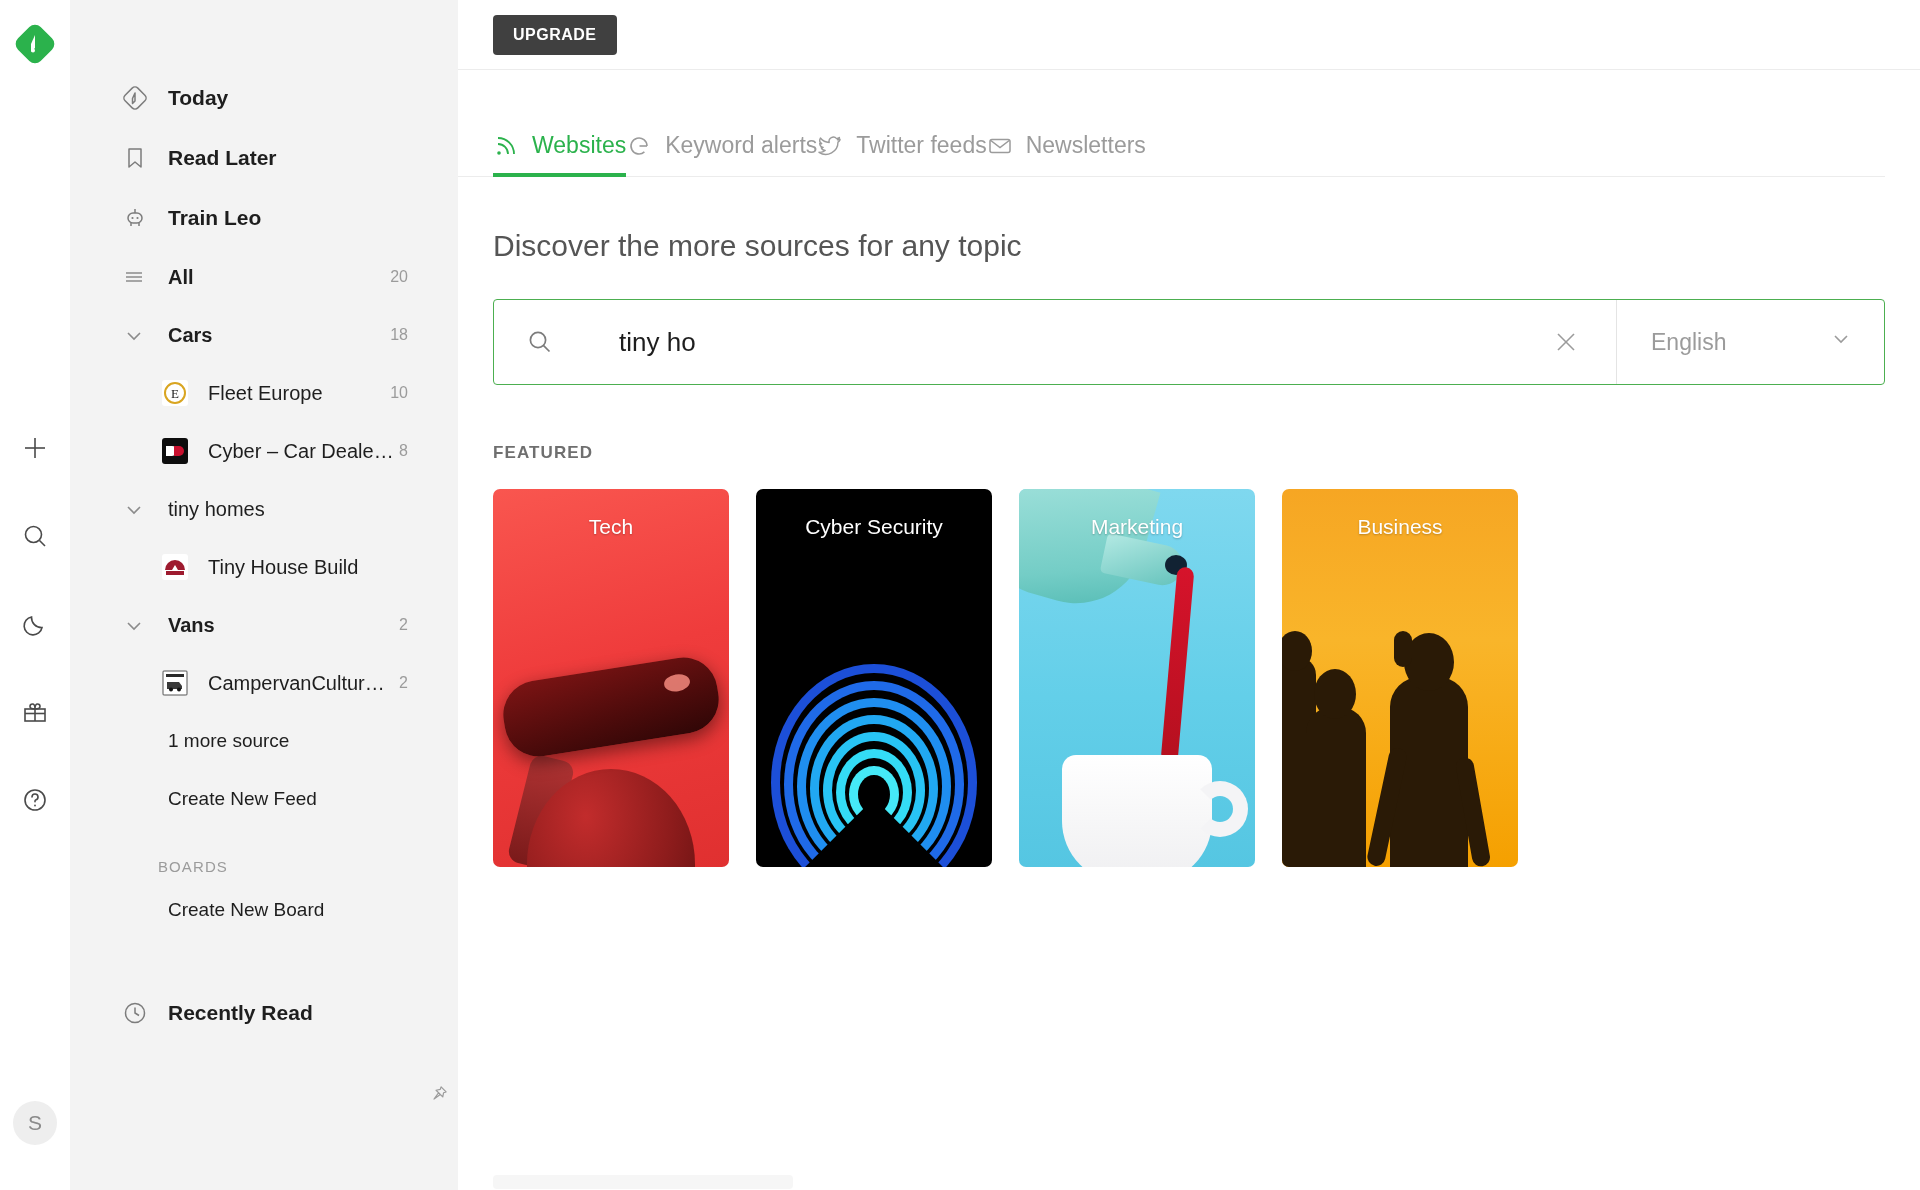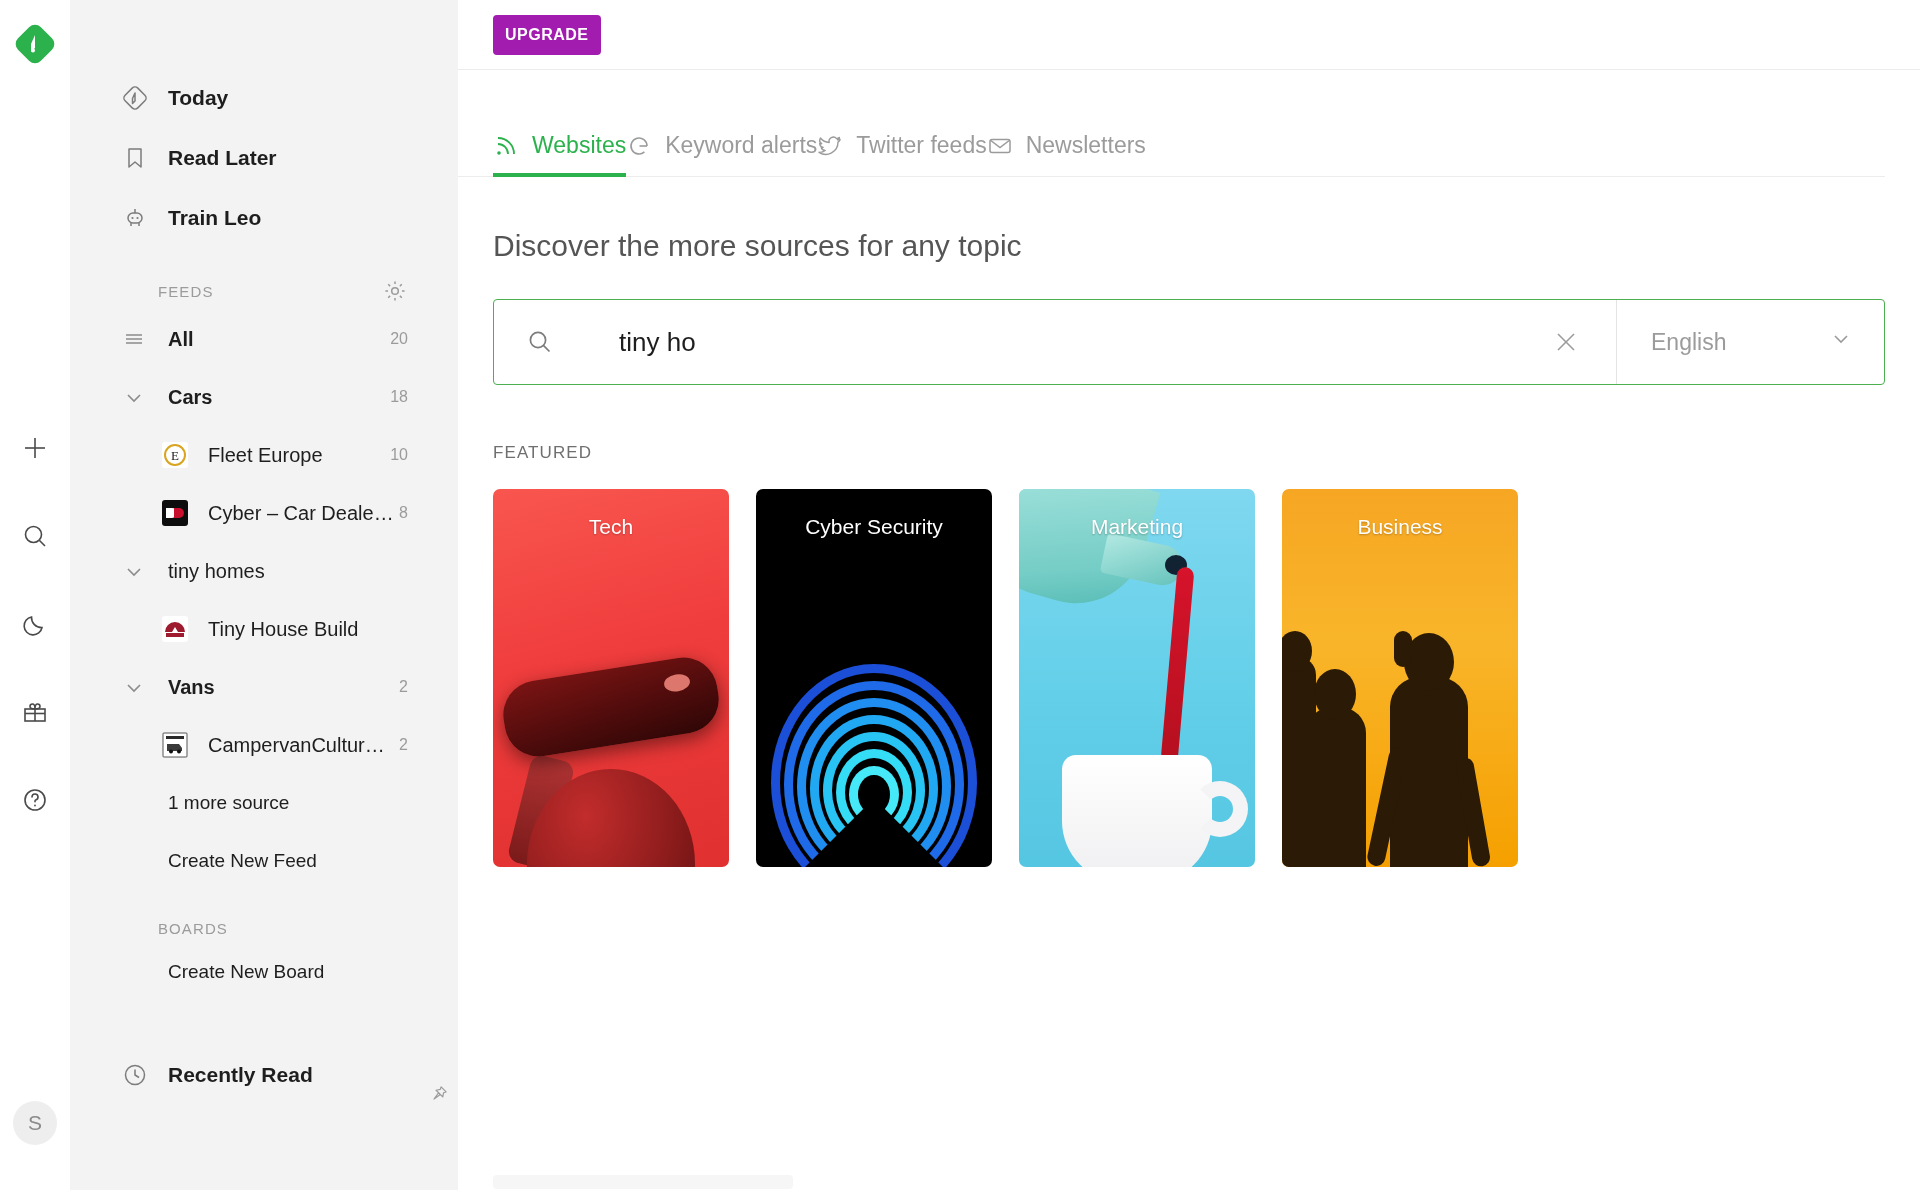--- a/index.html
+++ b/index.html
@@ -68,24 +68,24 @@
     background:#f3f3f3; border-radius:10px 0 0 10px;
     display:flex; align-items:center; justify-content:center;
     color:#9b9b9b; cursor:pointer;
     clip-path:polygon(30% 0, 100% 0, 100% 100%, 30% 100%, 0 70%, 0 30%);
   }
 
   
   .main { flex:1; background:#ffffff; position:relative; overflow:hidden; }
   .topbar { height:70px; border-bottom:1px solid #ececec; display:flex; align-items:center; padding-left:35px; }
   .upgrade-btn {
-    background:#a21caf; color:#ffffff; border:none; border-radius:4px;
+    background:#404040; color:#ffffff; border:none; border-radius:4px;
     font-family:"Liberation Sans", sans-serif;
     font-size:16px; font-weight:bold; letter-spacing:.5px;
-    padding:11px 12px; cursor:pointer;
+    padding:11px 20px; cursor:pointer;
   }
 
   .tabs { display:flex; align-items:flex-end; padding:62px 0 0 35px; 
           border-bottom:1px solid #ececec; margin-right:35px; }
   .tab { display:flex; align-items:center; gap:13px; padding-bottom:17px; cursor:pointer;
          color:#9b9b9b; font-size:23px; position:relative; }
   .tab.active { color:#2bb24c; }
   .tab.active::after { content:""; position:absolute; left:0; right:0; bottom:-1px; height:4px; background:#2bb24c; }
   .tab .ticon { display:flex; align-items:center; }
 
@@ -104,21 +104,21 @@
   }
   .search-input::placeholder { color:#b5b5b5; }
   .clear-btn { width:48px; display:flex; align-items:center; justify-content:center; color:#9b9b9b; cursor:pointer; background:none; border:none; }
   .lang-sel {
     width:268px; border-left:1px solid #e4e4e4; display:flex; align-items:center;
     justify-content:space-between; padding:0 30px 0 34px; cursor:pointer;
     color:#9b9b9b; font-size:23px;
   }
 
   .featured-label {
-    font-size:17px; font-weight:normal; letter-spacing:1.1px;
+    font-size:17px; font-weight:bold; letter-spacing:1.1px;
     color:#6f6f6f; padding:58px 0 0 35px;
   }
 
   .cards { display:flex; gap:27px; padding:26px 0 0 35px; }
   .card {
     width:236px; height:378px; border-radius:7px; overflow:hidden;
     position:relative; cursor:pointer; flex:0 0 236px;
   }
   .card-title {
     position:absolute; top:26px; left:0; right:0; text-align:center;
@@ -276,29 +276,20 @@
             <circle cx="15.5" cy="13" r="1.1" fill="currentColor" stroke="none"></circle>
             <line x1="13" y1="4" x2="13" y2="8"></line>
             <line x1="9" y1="18" x2="9" y2="21"></line>
               <line x1="17" y1="18" x2="17" y2="21"></line>
           </svg>
         </span>
         <span class="lbl">Train Leo</span>
       </div>
     </div>
 
-    <div class="section-head">
-      <span class="ttl">FEEDS</span>
-      <span class="gear">
-        <svg width="26" height="26" viewBox="0 0 26 26" fill="none" stroke="currentColor" stroke-width="1.5">
-          <circle cx="13" cy="13" r="3.3"></circle>
-          <path d="M13 3.4v2.6M13 20v2.6M3.4 13h2.6M20 13h2.6M6.2 6.2l1.9 1.9M17.9 17.9l1.9 1.9M19.8 6.2l-1.9 1.9M8.1 17.9l-1.9 1.9"></path>
-        </svg>
-      </span>
-    </div>
 
     <div class="feed-row">
       <span class="hamb">
         <svg width="24" height="24" viewBox="0 0 24 24" stroke="currentColor" stroke-width="1.5">
           <line x1="4" y1="8" x2="20" y2="8"></line>
             <line x1="4" y1="12" x2="20" y2="12"></line>
             <line x1="4" y1="16" x2="20" y2="16"></line>
         </svg>
       </span>
       <span class="name bold">All</span>

